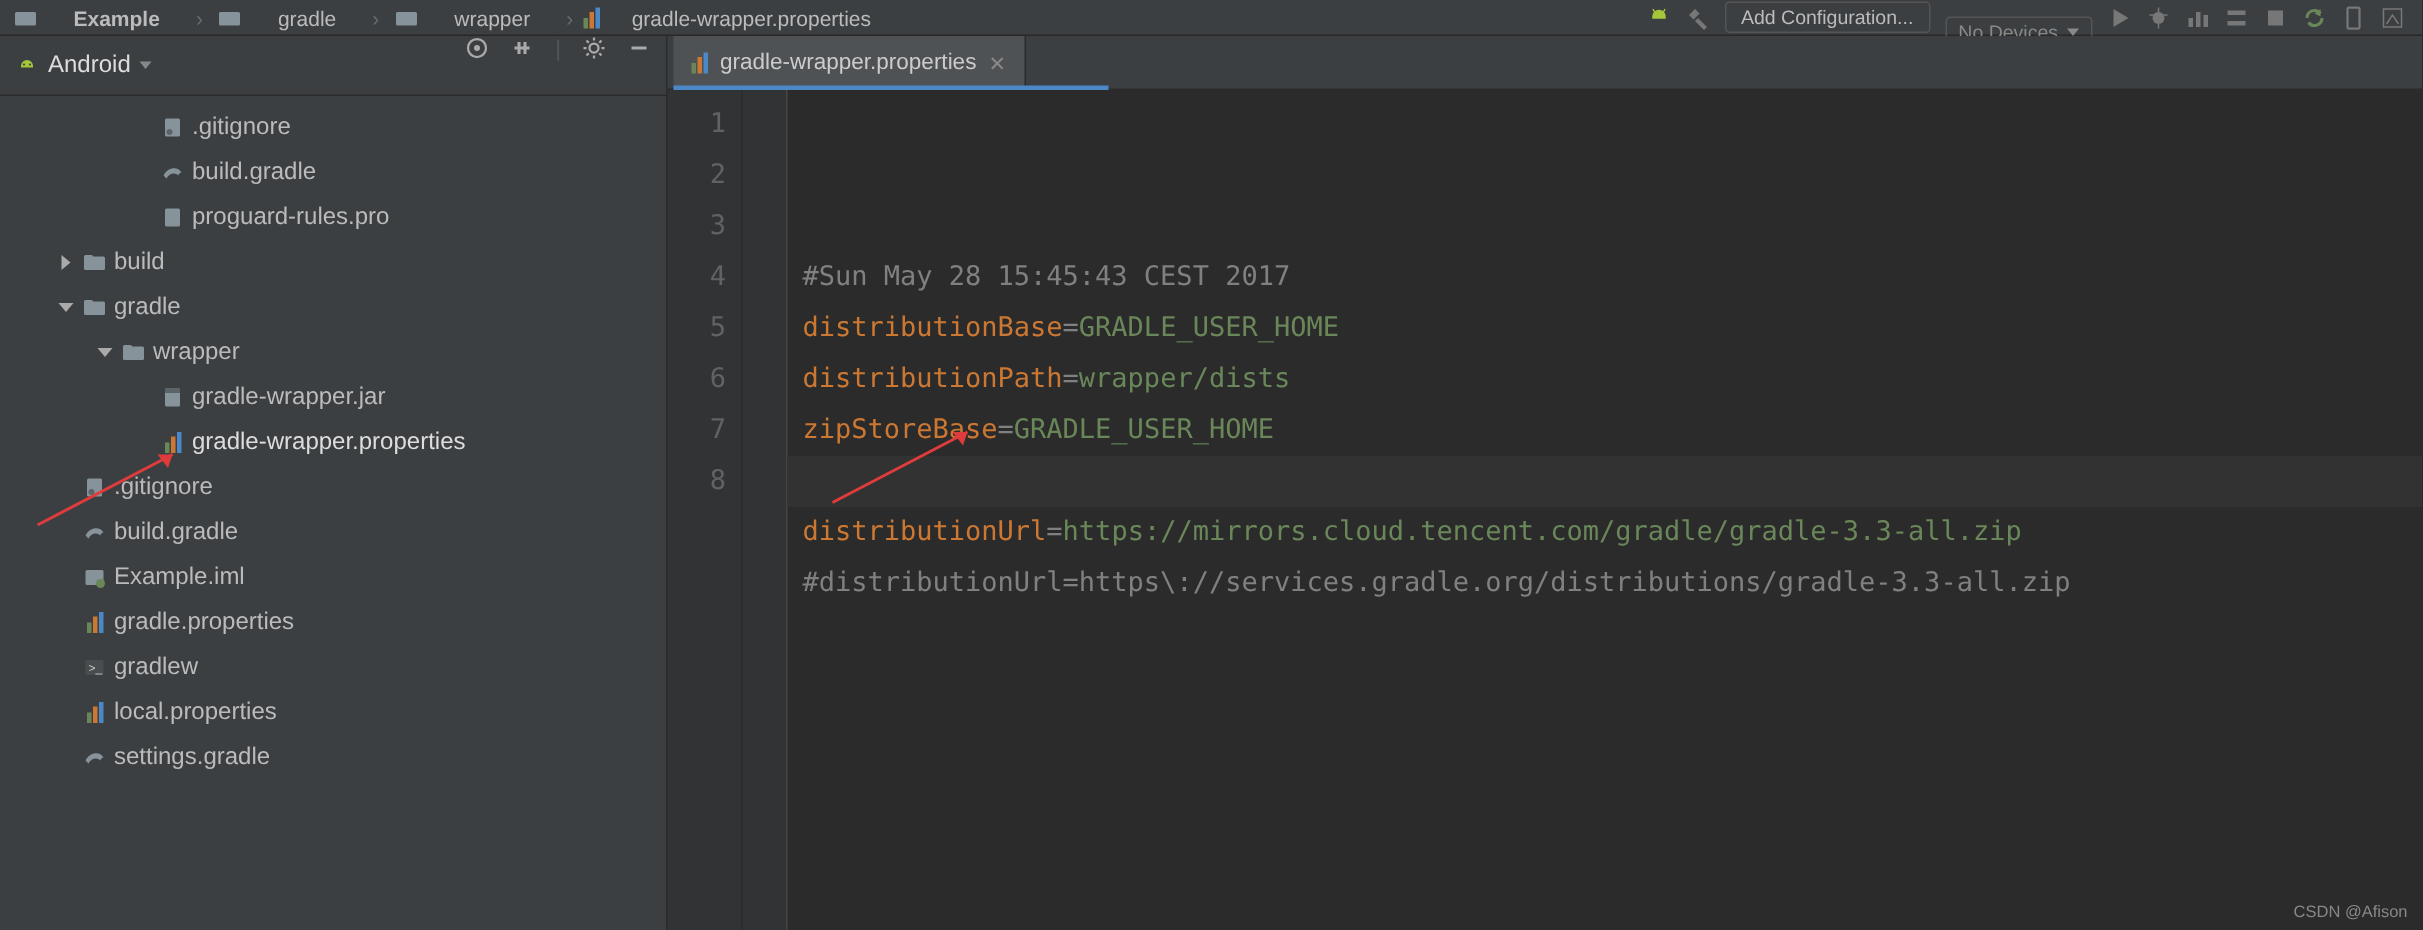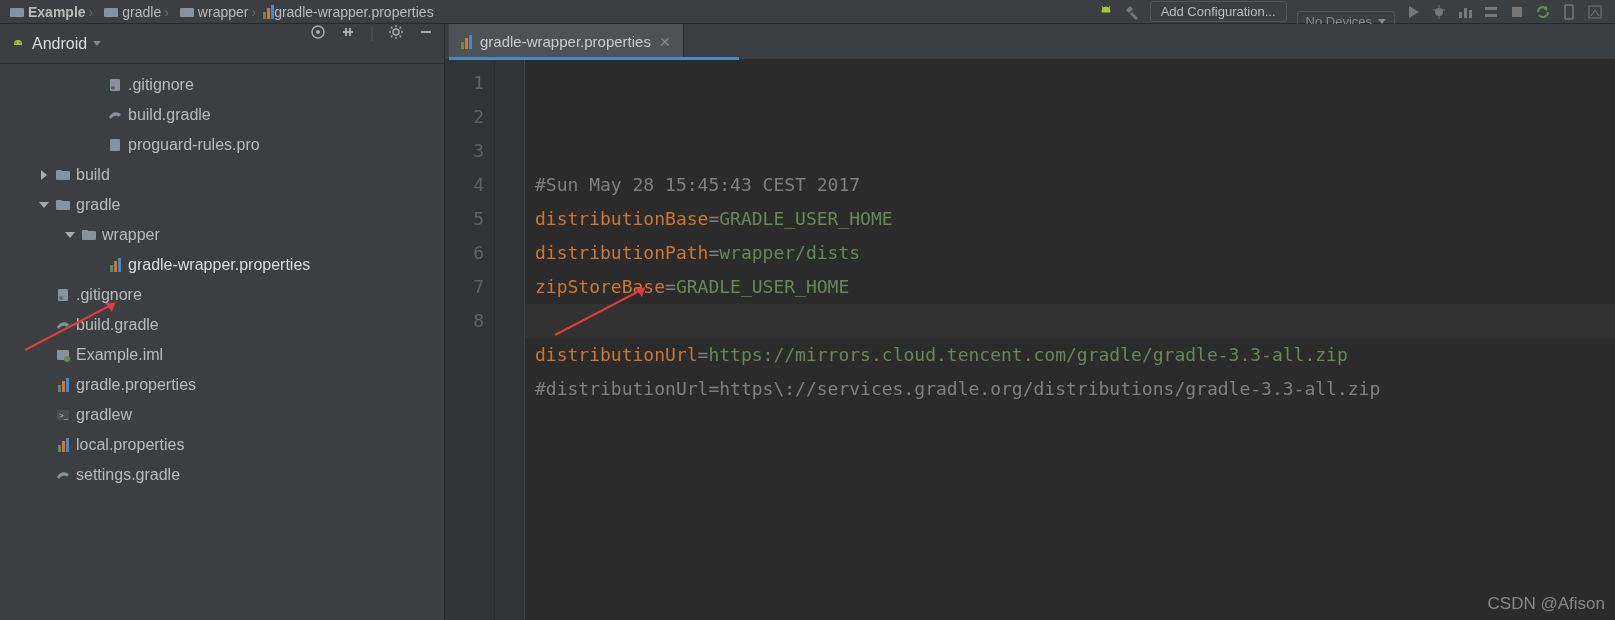--- a/index.html
+++ b/index.html
@@ -14,21 +14,21 @@
 }
 .topbar {
   height: 24px;
   background: #3c3f41;
   display: flex;
   align-items: center;
   border-bottom: 1px solid #282828;
   padding: 0 6px;
 }
 .breadcrumbs { display: flex; align-items: center; gap: 4px; flex: 0 0 auto; }
-.crumb { display: flex; align-items: center; gap: 0; color: #bbb; font-size: 14px; white-space: nowrap; }
+.crumb { display: flex; align-items: center; gap: 21px; color: #bbb; font-size: 14px; white-space: nowrap; }
 .crumb .sep { color: #6b6b6b; margin: 0 3px; }
 .spacer { flex: 1; }
 .top-actions { display: flex; align-items: center; gap: 10px; padding-right: 6px; }
 .top-btn {
   background: #3c3f41;
   border: 1px solid #555;
   color: #bbb;
   padding: 2px 10px;
   font-size: 13px;
   border-radius: 3px;
@@ -114,21 +114,21 @@
 }
 .current-line-bg {
   position:absolute; left:0; right:0;
   height:34px; top: calc(6px + 34px*7);
   background:#323232;
 }
 .c-comment { color:#808080; }
 .c-key { color:#cc7832; }
 .c-eq { color:#808080; }
 .c-val { color:#6a8759; }
-.watermark { position:absolute; right:10px; bottom:6px; color:#888; font-size:17px; }
+.watermark { position:absolute; right:10px; bottom:6px; color:#888; font-size:11px; }
 .red-arrow { position:absolute; pointer-events:none; }
 .red-arrow svg line { stroke:#de3c3c; stroke-width:2; }
 .red-arrow svg polygon { fill:#de3c3c; }
 .props-icon { display:inline-flex; align-items:center; }
 .bars { display:inline-flex; gap:1px; align-items:flex-end; height:14px; }
 .bars span { width:3px; display:block; }
 .bars .b1 { height:7px; background:#6a8759; }
 .bars .b2 { height:11px; background:#cc7832; }
 .bars .b3 { height:14px; background:#4a88c7; }
 .android-head { color:#a4c639; }
@@ -344,20 +344,30 @@
             <span class="twisty open"></span>
           </span>
           <span class="node-icon">
             <svg class="icon-svg" viewBox="0 0 16 16">
               <rect x="1" y="4" width="14" height="9" rx="1" fill="#87939a"></rect>
               <rect x="1" y="3" width="6" height="3" rx="1" fill="#87939a"></rect>
             </svg>
           </span>
           <span class="label">wrapper</span>
         </div>
+        <div class="tree-row" style="padding-left: 88px;">
+          <span class="tw"></span>
+          <span class="node-icon">
+            <svg class="icon-svg" viewBox="0 0 16 16">
+              <rect x="3" y="2" width="10" height="12" rx="1" fill="#87939a"></rect>
+              <rect x="3" y="2" width="10" height="3" fill="#5b6468"></rect>
+            </svg>
+          </span>
+          <span class="label">gradle-wrapper.jar</span>
+        </div>
         <div class="tree-row selected" style="padding-left: 88px;">
           <span class="tw"></span>
           <span class="node-icon">
             <span class="props-icon">
               <span class="bars">
                 <span class="b1"></span>
                 <span class="b2"></span>
                 <span class="b3"></span>
               </span>
             </span>

